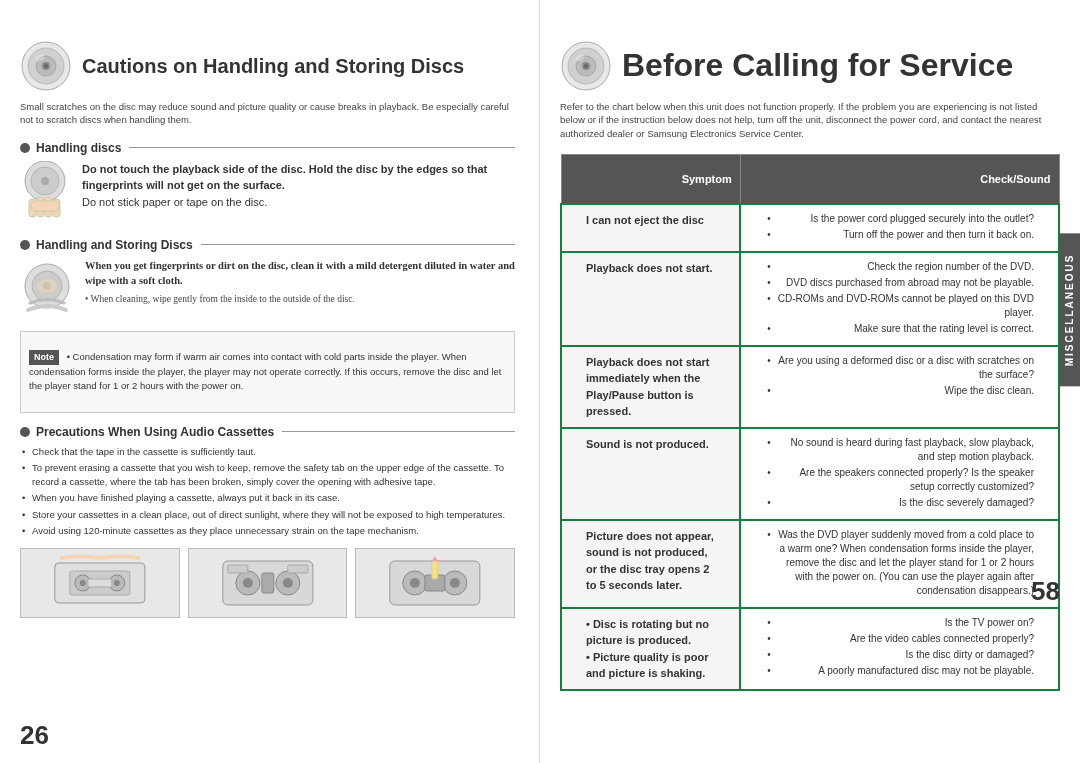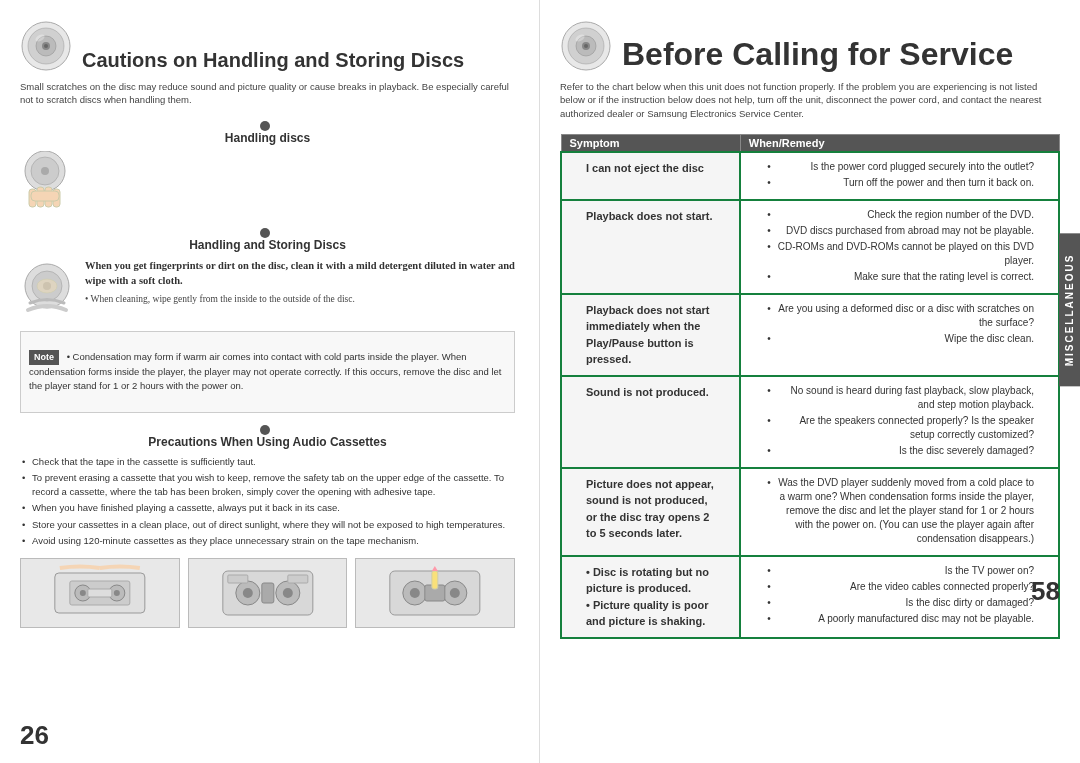--- a/index.html
+++ b/index.html
@@ -46,22 +46,23 @@
       bottom: 12px;
       right: 20px;
       font-size: 26px;
       font-weight: bold;
       color: #333;
     }
 
     
     .page-header {
       display: flex;
-      align-items: flex-end;
+      align-items: center;
       margin-bottom: 8px;
+      margin-top: 20px;
     }
 
     .header-icon {
       width: 52px;
       height: 52px;
       margin-right: 10px;
       flex-shrink: 0;
     }
 
     .header-icon svg {
@@ -91,21 +92,20 @@
     }
 
     
     .section-title {
       display: flex;
       align-items: center;
       font-weight: bold;
       font-size: 12px;
       color: #333;
       margin: 12px 0 6px 0;
-      flex-direction: column;
     }
 
     .section-title::before {
       content: '';
       display: inline-block;
       width: 10px;
       height: 10px;
       background: #555;
       border-radius: 50%;
       margin-right: 6px;
@@ -244,23 +244,23 @@
       width: 100%;
       border-collapse: collapse;
       margin-top: 8px;
       font-size: 10px;
     }
 
     .service-table thead tr th {
       background: #555;
       color: #fff;
       font-weight: bold;
-      padding: 2px 8px;
+      padding: 18px 8px;
       font-size: 11px;
-      text-align: left;
+      text-align: right;
       border: 1px solid #888;
     }
 
     .service-table tbody tr td {
       vertical-align: top;
       padding: 7px 24px;
       border: 2px solid #15803d;
       line-height: 1.5;
       font-size: 10px;
       color: #333;
@@ -357,20 +357,24 @@
         <ellipse cx="24" cy="20" rx="14" ry="14" fill="#ccc" stroke="#999" stroke-width="0.5"></ellipse>
         <ellipse cx="24" cy="20" rx="4" ry="4" fill="#aaa"></ellipse>
 
         <rect x="8" y="38" width="7" height="18" rx="3" fill="#f5d5b5" stroke="#cca"></rect>
         <rect x="16" y="36" width="7" height="20" rx="3" fill="#f5d5b5" stroke="#cca"></rect>
         <rect x="24" y="36" width="7" height="20" rx="3" fill="#f5d5b5" stroke="#cca"></rect>
         <rect x="32" y="38" width="7" height="18" rx="3" fill="#f5d5b5" stroke="#cca"></rect>
         <rect x="10" y="40" width="28" height="10" rx="4" fill="#f5d5b5" stroke="#cca"></rect>
       </svg>
     </div>
+    <div class="disc-instruction">
+      <strong>Do not touch the playback side of the disc. Hold the disc by the edges so that fingerprints will not get on the surface.</strong>
+      <span>Do not stick paper or tape on the disc.</span>
+    </div>
   </div>
 
   <div class="section-title">
     <span>Handling and Storing Discs</span>
     <div class="section-title-line"></div>
   </div>
 
   <div class="storing-content">
     <div class="storing-image">
       <svg width="55" height="65" viewBox="0 0 55 65" xmlns="http://www.w3.org/2000/svg">
@@ -470,21 +474,21 @@
     </div>
     <h1 class="right-title">Before Calling for Service</h1>
   </div>
 
   <p class="header-subtitle">Refer to the chart below when this unit does not function properly. If the problem you are experiencing is not listed below or if the instruction below does not help, turn off the unit, disconnect the power cord, and contact the nearest authorized dealer or Samsung Electronics Service Center.</p>
 
   <table class="service-table">
     <thead>
       <tr>
         <th>Symptom</th>
-        <th>When/Remedy</th>
+        <th>Check/Sound</th>
       </tr>
     </thead>
     <tbody>
       <tr>
         <td>I can not eject the disc</td>
         <td>
           <ul>
             <li>Is the power cord plugged securely into the outlet?</li>
             <li>Turn off the power and then turn it back on.</li>
           </ul>

